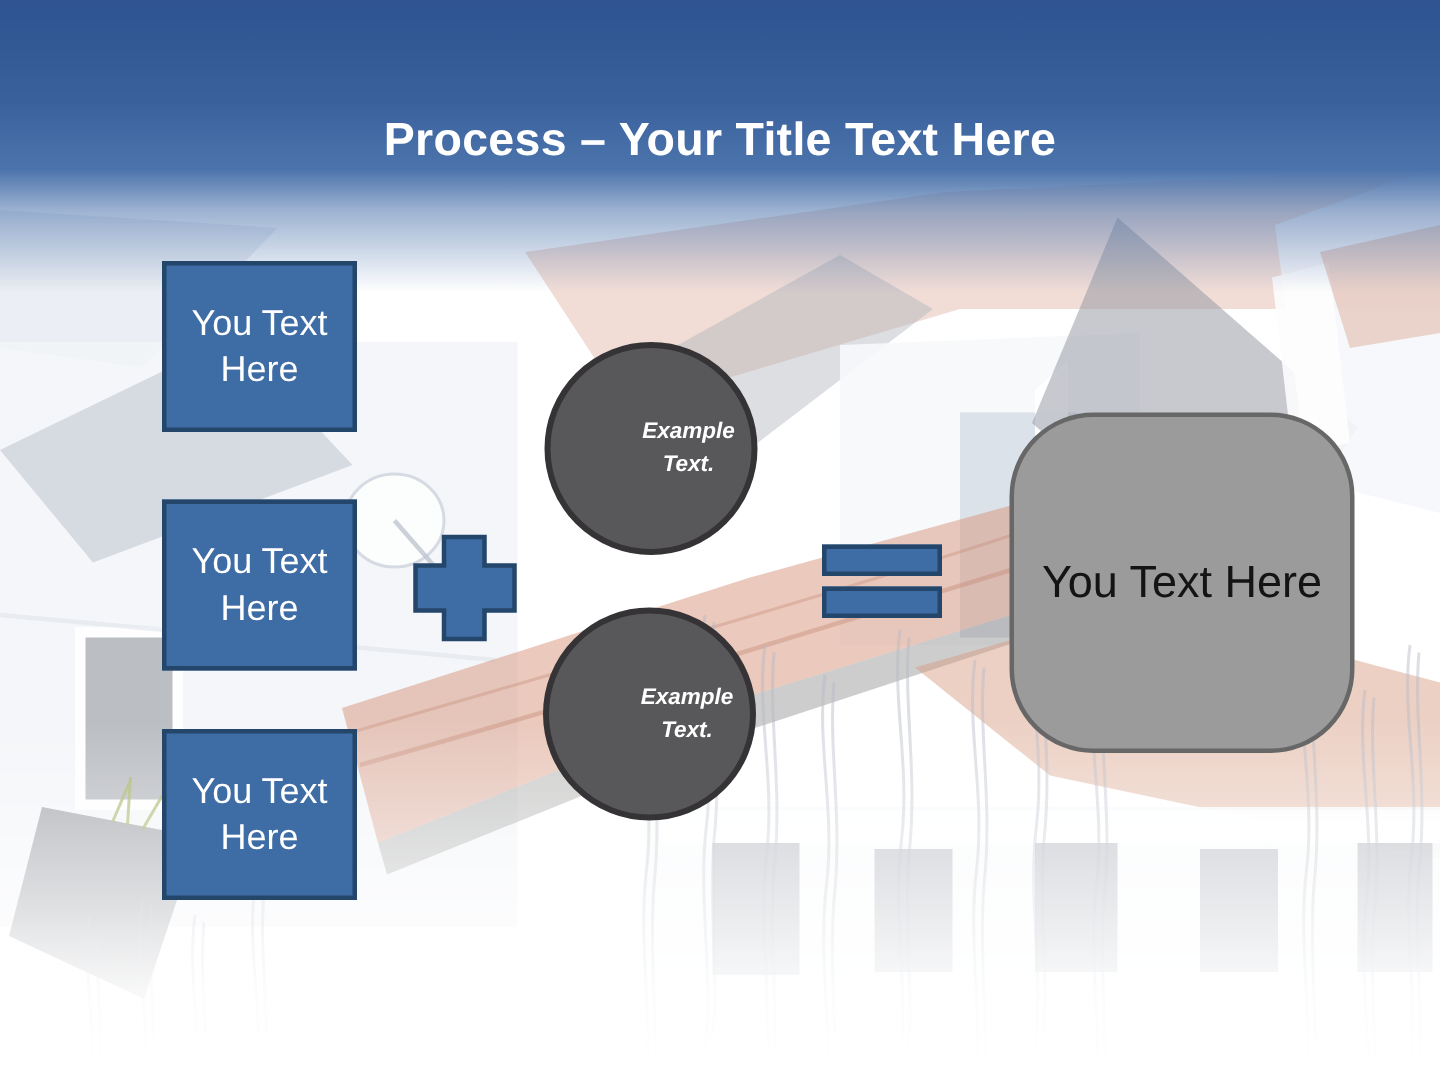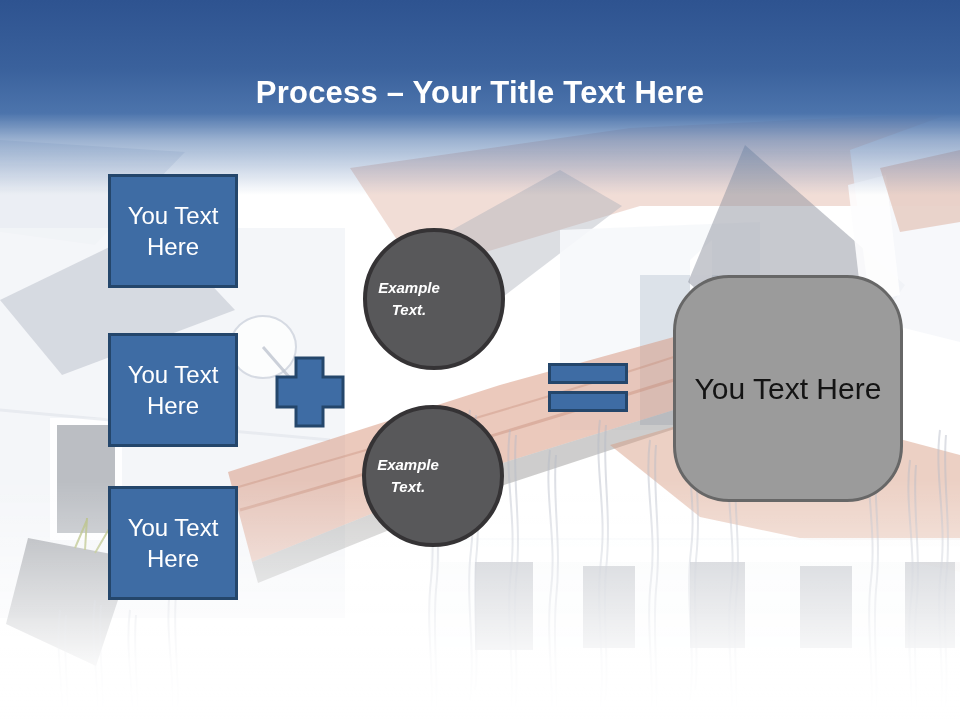--- a/index.html
+++ b/index.html
@@ -44,21 +44,21 @@
   .input-box.b1{top:174px;}
   .input-box.b2{top:333px;}
   .input-box.b3{top:486px;}
 
   .plus-wrap{left:275px;top:356px;width:70px;height:72px;}
 
   .example-circle{
     width:142px;height:142px;border-radius:50%;
     background:var(--circle_fill);
     border:4px solid var(--circle_border);
-    display:flex;align-items:center;justify-content:flex-start;
+    display:flex;align-items:center;justify-content:flex-end;
     text-align:center;color:#ffffff;
     font-size:15px;font-weight:bold;font-style:italic;line-height:1.5;
   }
   .example-circle.c1{left:363px;top:228px;}
   .example-circle.c2{left:362px;top:405px;}
   .example-circle .lbl{display:inline-block;max-width:84px;}
 
   .equals-wrap{left:548px;top:363px;width:80px;height:50px;}
   .eq-bar{
     box-sizing:border-box;position:absolute;left:0;width:80px;height:21px;

